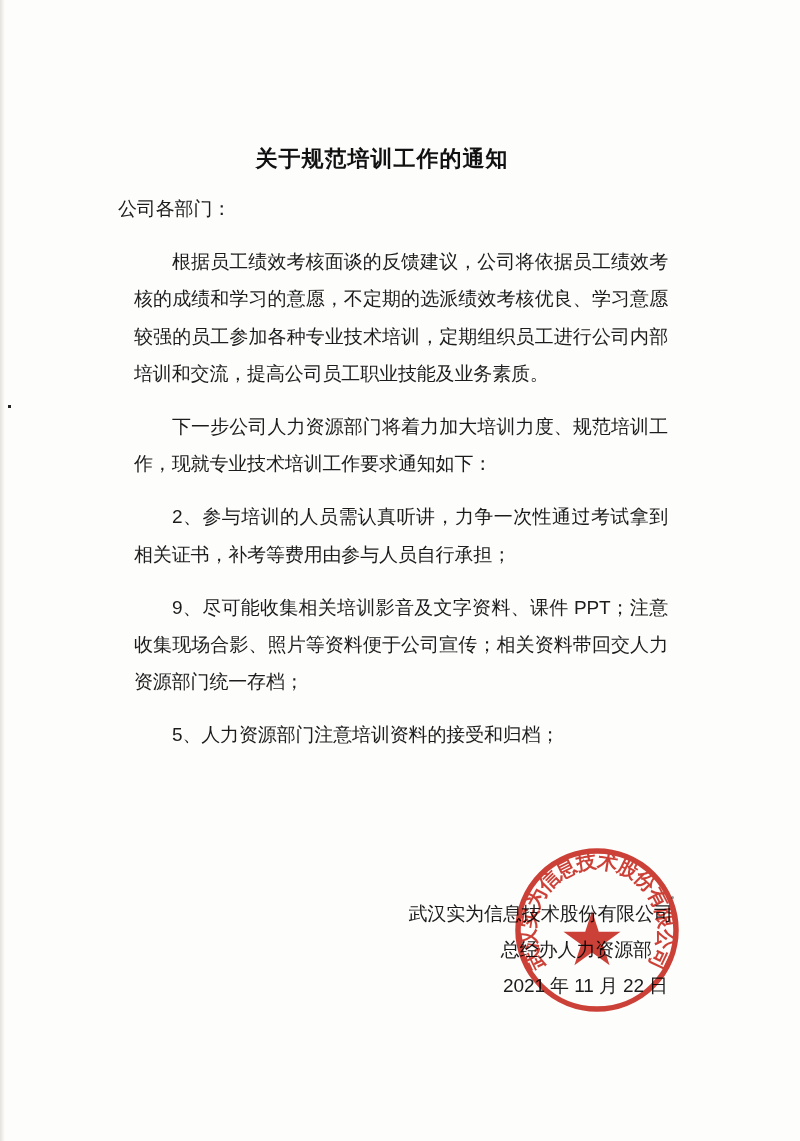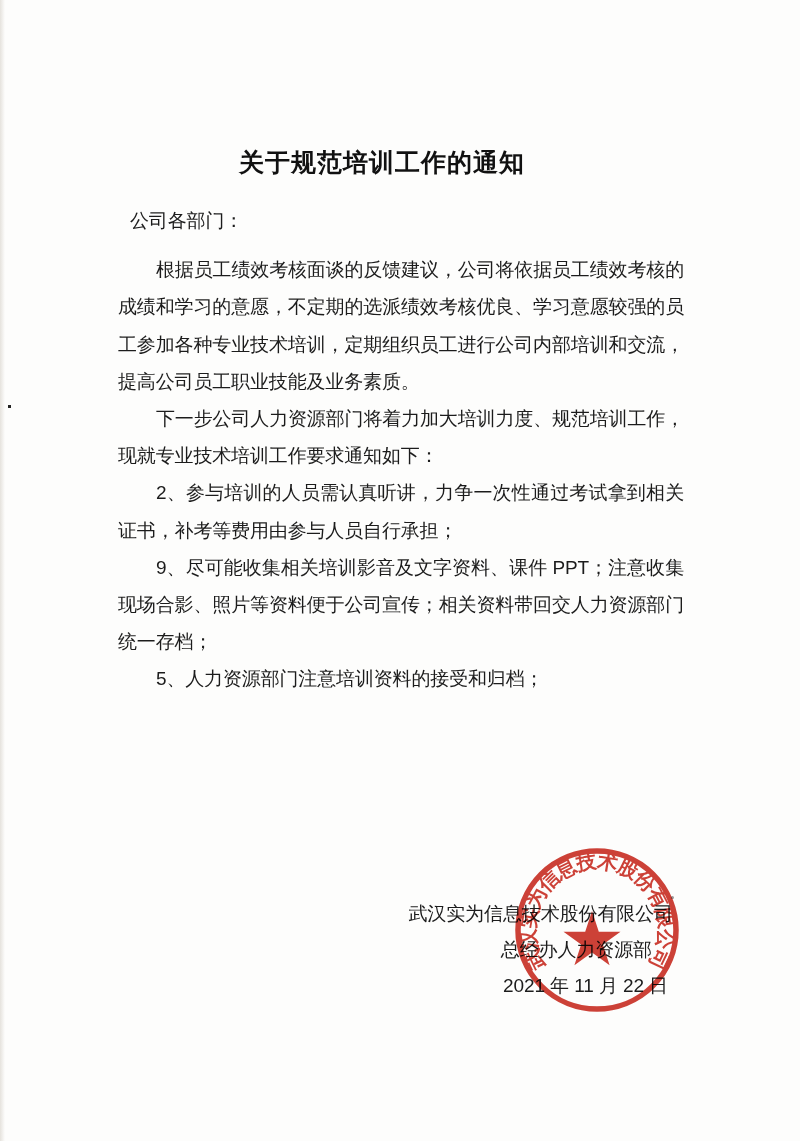--- a/index.html
+++ b/index.html
@@ -14,30 +14,30 @@
     position:absolute;left:0;top:0;bottom:0;width:5px;
     background:linear-gradient(to right, rgba(175,165,150,.30), rgba(175,165,150,0));
   }
   .speck1{position:absolute;left:8px;top:405px;width:3px;height:3px;background:#222;}
   .speck2{position:absolute;left:671px;top:896px;width:3px;height:3px;background:#999;border-radius:50%;}
 
   .doc-title{
     position:absolute;top:129px;left:0;width:800px;
     box-sizing:border-box;padding-right:36px;
     text-align:center;
-    font-size:25px;font-weight:700;letter-spacing:1px;
+    font-size:22px;font-weight:700;letter-spacing:1px;
     color:#111;
   }
   .content{
     position:absolute;left:118px;top:190px;width:566px;
     font-size:19px;line-height:37.2px;letter-spacing:-0.15px;
     color:#1c1c1c;
   }
-  .salutation{margin:12px;text-indent:0;}
-  .para{margin:0;text-indent:2em;text-align:justify;}
+  .salutation{margin:0;text-indent:0;}
+  .para{margin:16px;text-indent:2em;text-align:justify;}
 
   .signature{
     position:absolute;left:118px;top:896px;width:566px;
     font-size:19px;line-height:36px;letter-spacing:-0.1px;
     text-align:right;color:#1c1c1c;
   }
   .sig-line{margin:0;}
   .sig-company{margin-right:11px;}
   .sig-dept{margin-right:32px;}
   .sig-date{margin-right:16px;}

